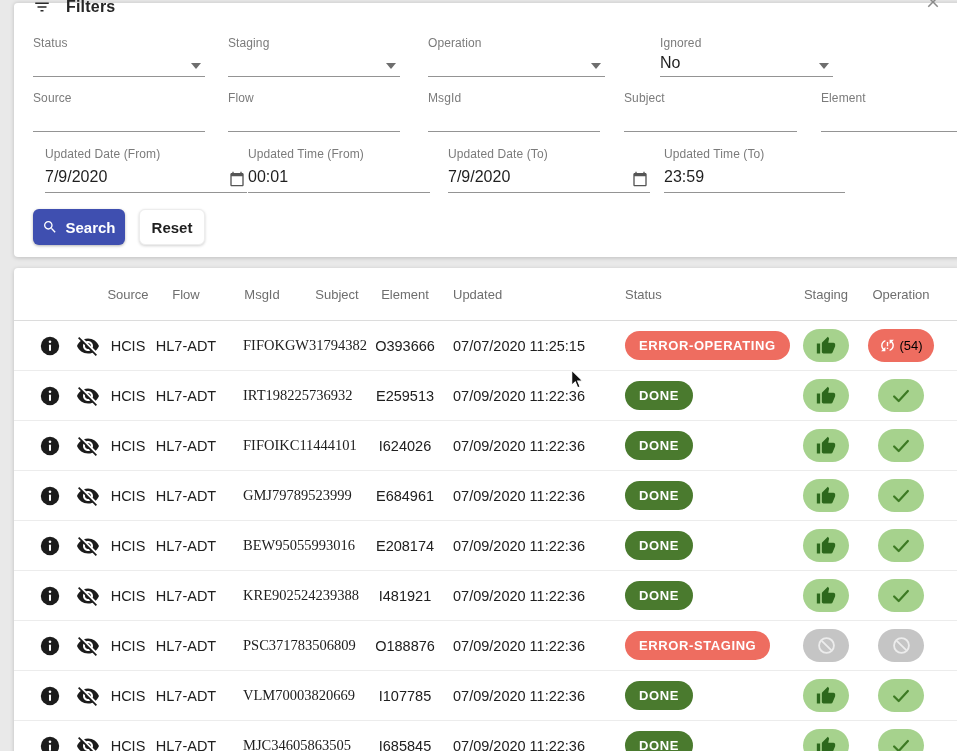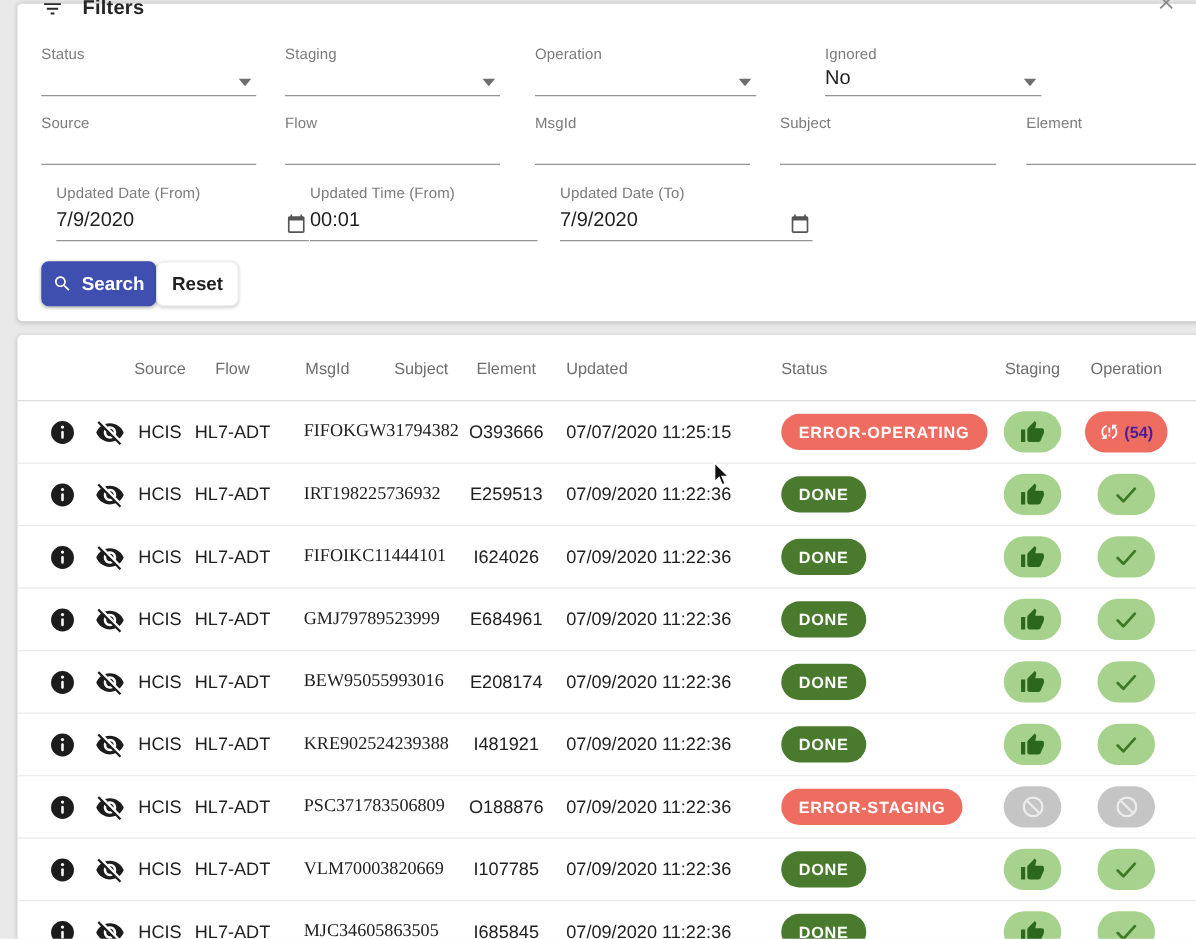--- a/index.html
+++ b/index.html
@@ -19,21 +19,21 @@
 
   .field{position:absolute;height:40px;border-bottom:1px solid #949494;box-sizing:content-box;}
   .field .flabel{position:absolute;left:0;top:0;font-size:12px;color:#7b7b7b;letter-spacing:.1px;}
   .field .fvalue{position:absolute;left:0;bottom:4px;font-size:15px;color:#1f1f1f;}
   .field .chevron{position:absolute;right:4px;bottom:7px;width:0;height:0;
     border-left:5px solid transparent;border-right:5px solid transparent;border-top:6px solid #6e6e6e;}
   .field.tall{height:45px;}
   .field.tall .fvalue{bottom:6px;font-size:16px;}
   .field .cal{position:absolute;right:2px;bottom:5px;width:16px;height:16px;color:#555;cursor:pointer;}
 
-  .btn-row{position:absolute;top:206px;left:19px;display:flex;}
+  .btn-row{position:absolute;top:206px;left:19px;display:flex;gap:14px;}
   .btn{height:36px;border-radius:6px;display:flex;align-items:center;justify-content:center;
     font-size:15px;font-weight:bold;cursor:pointer;box-sizing:border-box;}
   .btn-search{width:92px;background:#3f4fb0;color:#fff;gap:7px;box-shadow:0 1px 3px rgba(0,0,0,.3);}
   .btn-reset{width:66px;background:#fff;color:#1f1f1f;border:1px solid #ededed;box-shadow:0 1px 3px rgba(0,0,0,.18);}
 
   
   .table-card{left:14px;top:268px;width:946px;height:500px;border-radius:4px;}
   .trow{display:grid;grid-template-columns:41px 36px 44px 72px 80px 70px 66px 168px 190px 60px 90px;
     padding-left:15px;align-items:center;height:49px;border-bottom:1px solid #ececec;}
   .thead{height:52px;border-bottom:1px solid #dcdcdc;}
@@ -42,21 +42,21 @@
   .c-msgid{justify-content:flex-start;padding-left:21px;white-space:nowrap;overflow:visible;z-index:1;font-family:Liberation Serif, serif;}
   .c-updated{justify-content:flex-start;padding-left:15px;white-space:nowrap;}
   .c-status{justify-content:flex-start;padding-left:19px;}
   .badge{display:inline-block;padding:7px 14px;border-radius:16px;color:#fff;font-weight:bold;
     font-size:13px;letter-spacing:.6px;white-space:nowrap;}
   .badge.error{background:#ee6d60;}
   .badge.done{background:#4a7a2e;}
   .pill{width:46px;height:33px;border-radius:17px;display:flex;align-items:center;justify-content:center;cursor:pointer;}
   .pill.ok{background:#a6d28d;}
   .pill.blocked{background:#c5c5c5;}
-  .pill.retry{width:auto;padding:0 11px;background:#ee6d60;color:#4c1d95;gap:3px;font-size:13px;font-weight:bold;}
+  .pill.retry{width:auto;padding:0 11px;background:#ee6d60;color:#000000;gap:3px;font-size:13px;font-weight:normal;}
   .iconbtn{display:flex;align-items:center;justify-content:center;cursor:pointer;color:#1d1d1d;}
 
   .cursor{position:absolute;left:570px;top:369px;z-index:50;pointer-events:none;}
 </style>
 </head>
 <body>
 
 <section class="card filters-card">
   <div class="filters-header">
     <span class="iconbtn">
@@ -128,20 +128,24 @@
     <span class="fvalue">00:01</span>
   </div>
   <div class="field tall" style="left:434px;top:144px;width:202px;">
     <span class="flabel">Updated Date (To)</span>
     <span class="fvalue">7/9/2020</span>
     <span class="cal">
       <svg width="16" height="16" viewBox="0 0 24 24" fill="currentColor">
           <path d="M20 3h-1V1h-2v2H7V1H5v2H4c-1.1 0-2 .9-2 2v16c0 1.1.9 2 2 2h16c1.1 0 2-.9 2-2V5c0-1.1-.9-2-2-2zm0 18H4V8h16v13z"></path>
         </svg>
     </span>
+  </div>
+  <div class="field tall" style="left:650px;top:144px;width:181px;">
+    <span class="flabel">Updated Time (To)</span>
+    <span class="fvalue">23:59</span>
   </div>
 
   <div class="btn-row">
     <div class="btn btn-search">
       <span style="display:flex;">
         <svg width="16" height="16" viewBox="0 0 24 24" fill="#fff">
             <path d="M15.5 14h-.79l-.28-.27C15.41 12.59 16 11.11 16 9.5 16 5.91 13.09 3 9.5 3S3 5.91 3 9.5 5.91 16 9.5 16c1.61 0 3.09-.59 4.23-1.57l.27.28v.79l5 4.99L20.49 19l-4.99-5zm-6 0C7.01 14 5 11.99 5 9.5S7.01 5 9.5 5 14 7.01 14 9.5 11.99 14 9.5 14z"></path>
           </svg>
       </span>
       <span>Search</span>

